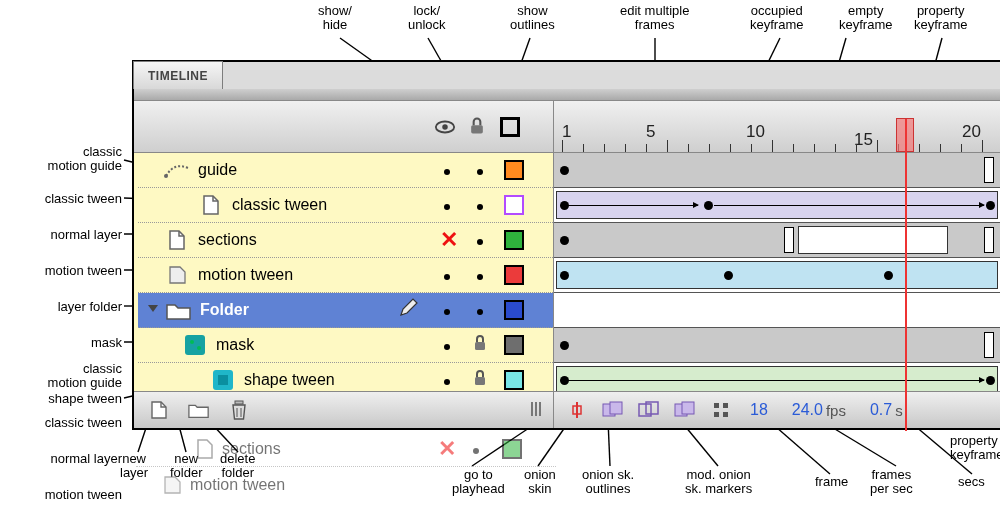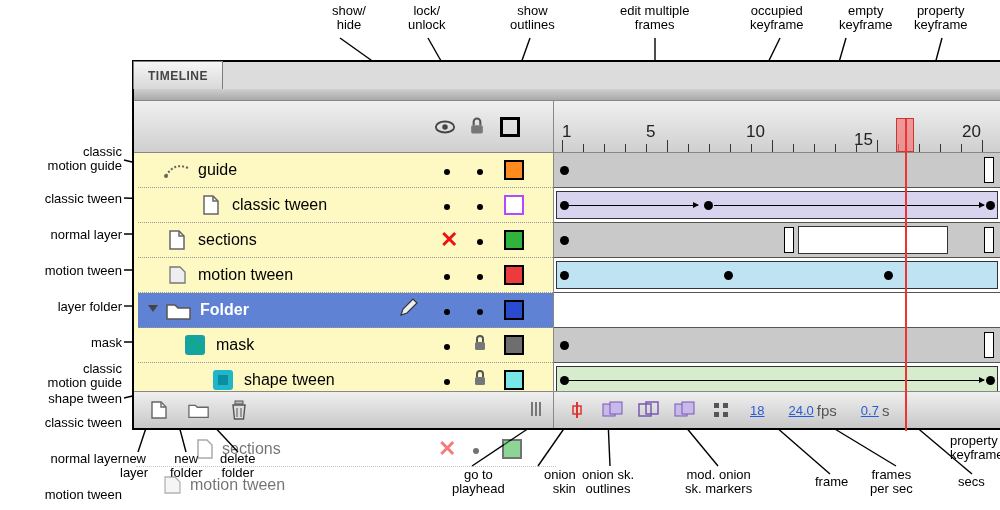--- a/index.html
+++ b/index.html
@@ -58,29 +58,29 @@
 .kf { position: absolute; top: 13px; width: 9px; height: 9px; background: #000; border-radius: 50%; }
 .kf.hollow { background: #fff; border: 1.5px solid #000; }
 .kf.diamond { width: 9px; height: 9px; background: #000; transform: rotate(45deg); top: 13px; }
 .end-mark { position: absolute; top: 4px; width: 10px; height: 26px; border: 1.5px solid #000; background: #fff; }
 .arrow-line { position: absolute; top: 17px; height: 1px; background: #000; }
 .arrow-line::after { content: ''; position: absolute; right: -1px; top: -3px; border-left: 6px solid #000; border-top: 3.5px solid transparent; border-bottom: 3.5px solid transparent; }
 
 
 .status { position: absolute; left: 0; bottom: 0; right: 0; height: 37px; background: linear-gradient(#efefef,#c8c8c8); border-top: 1px solid #888; display: flex; align-items: center; }
 .sb-icon { width: 26px; height: 22px; margin-left: 10px; display: inline-flex; align-items: center; justify-content: center; }
-.blue-txt { color: #2a5bd7; text-decoration: underline; font-size: 13px; margin-left: 16px; cursor: pointer; }
+.blue-txt { color: #2a5bd7; font-size: 16px; margin-left: 16px; cursor: pointer; }
 .gray-txt { color: #555; font-size: 15px; margin-left: 3px; }
 
 </style>
 </head>
 <body>
 <div class="canvas">
 
-<div class="ann" style="left:332px; top:4px;">show/
+<div class="ann" style="left:318px; top:4px;">show/
 hide</div>
 <div class="ann" style="left:408px; top:4px;">lock/
 unlock</div>
 <div class="ann" style="left:510px; top:4px;">show
 outlines</div>
 <div class="ann" style="left:620px; top:4px;">edit multiple
 frames</div>
 <div class="ann" style="left:750px; top:4px;">occupied
 keyframe</div>
 <div class="ann" style="left:822px; top:4px;margin-left:17px;">empty
@@ -103,21 +103,21 @@
 <div class="ann left" style="left:2px; top:392px; width:120px;">shape tween</div>
 <div class="ann" style="left:120px; top:452px;">new
 layer</div>
 <div class="ann" style="left:170px; top:452px;">new
 folder</div>
 <div class="ann" style="left:220px; top:452px;">delete
 folder</div>
 
 <div class="ann" style="left:452px; top:468px;">go to
 playhead</div>
-<div class="ann" style="left:544px; top:468px;text-align:right;">onion
+<div class="ann" style="left:524px; top:468px;">onion
 skin</div>
 <div class="ann" style="left:582px; top:468px;">onion sk.
 outlines</div>
 <div class="ann" style="left:685px; top:468px;">mod. onion
 sk. markers</div>
 <div class="ann" style="left:815px; top:475px;">frame</div>
 <div class="ann" style="left:870px; top:468px;">frames
 per sec</div>
 <div class="ann" style="left:958px; top:475px;">secs</div>
 

